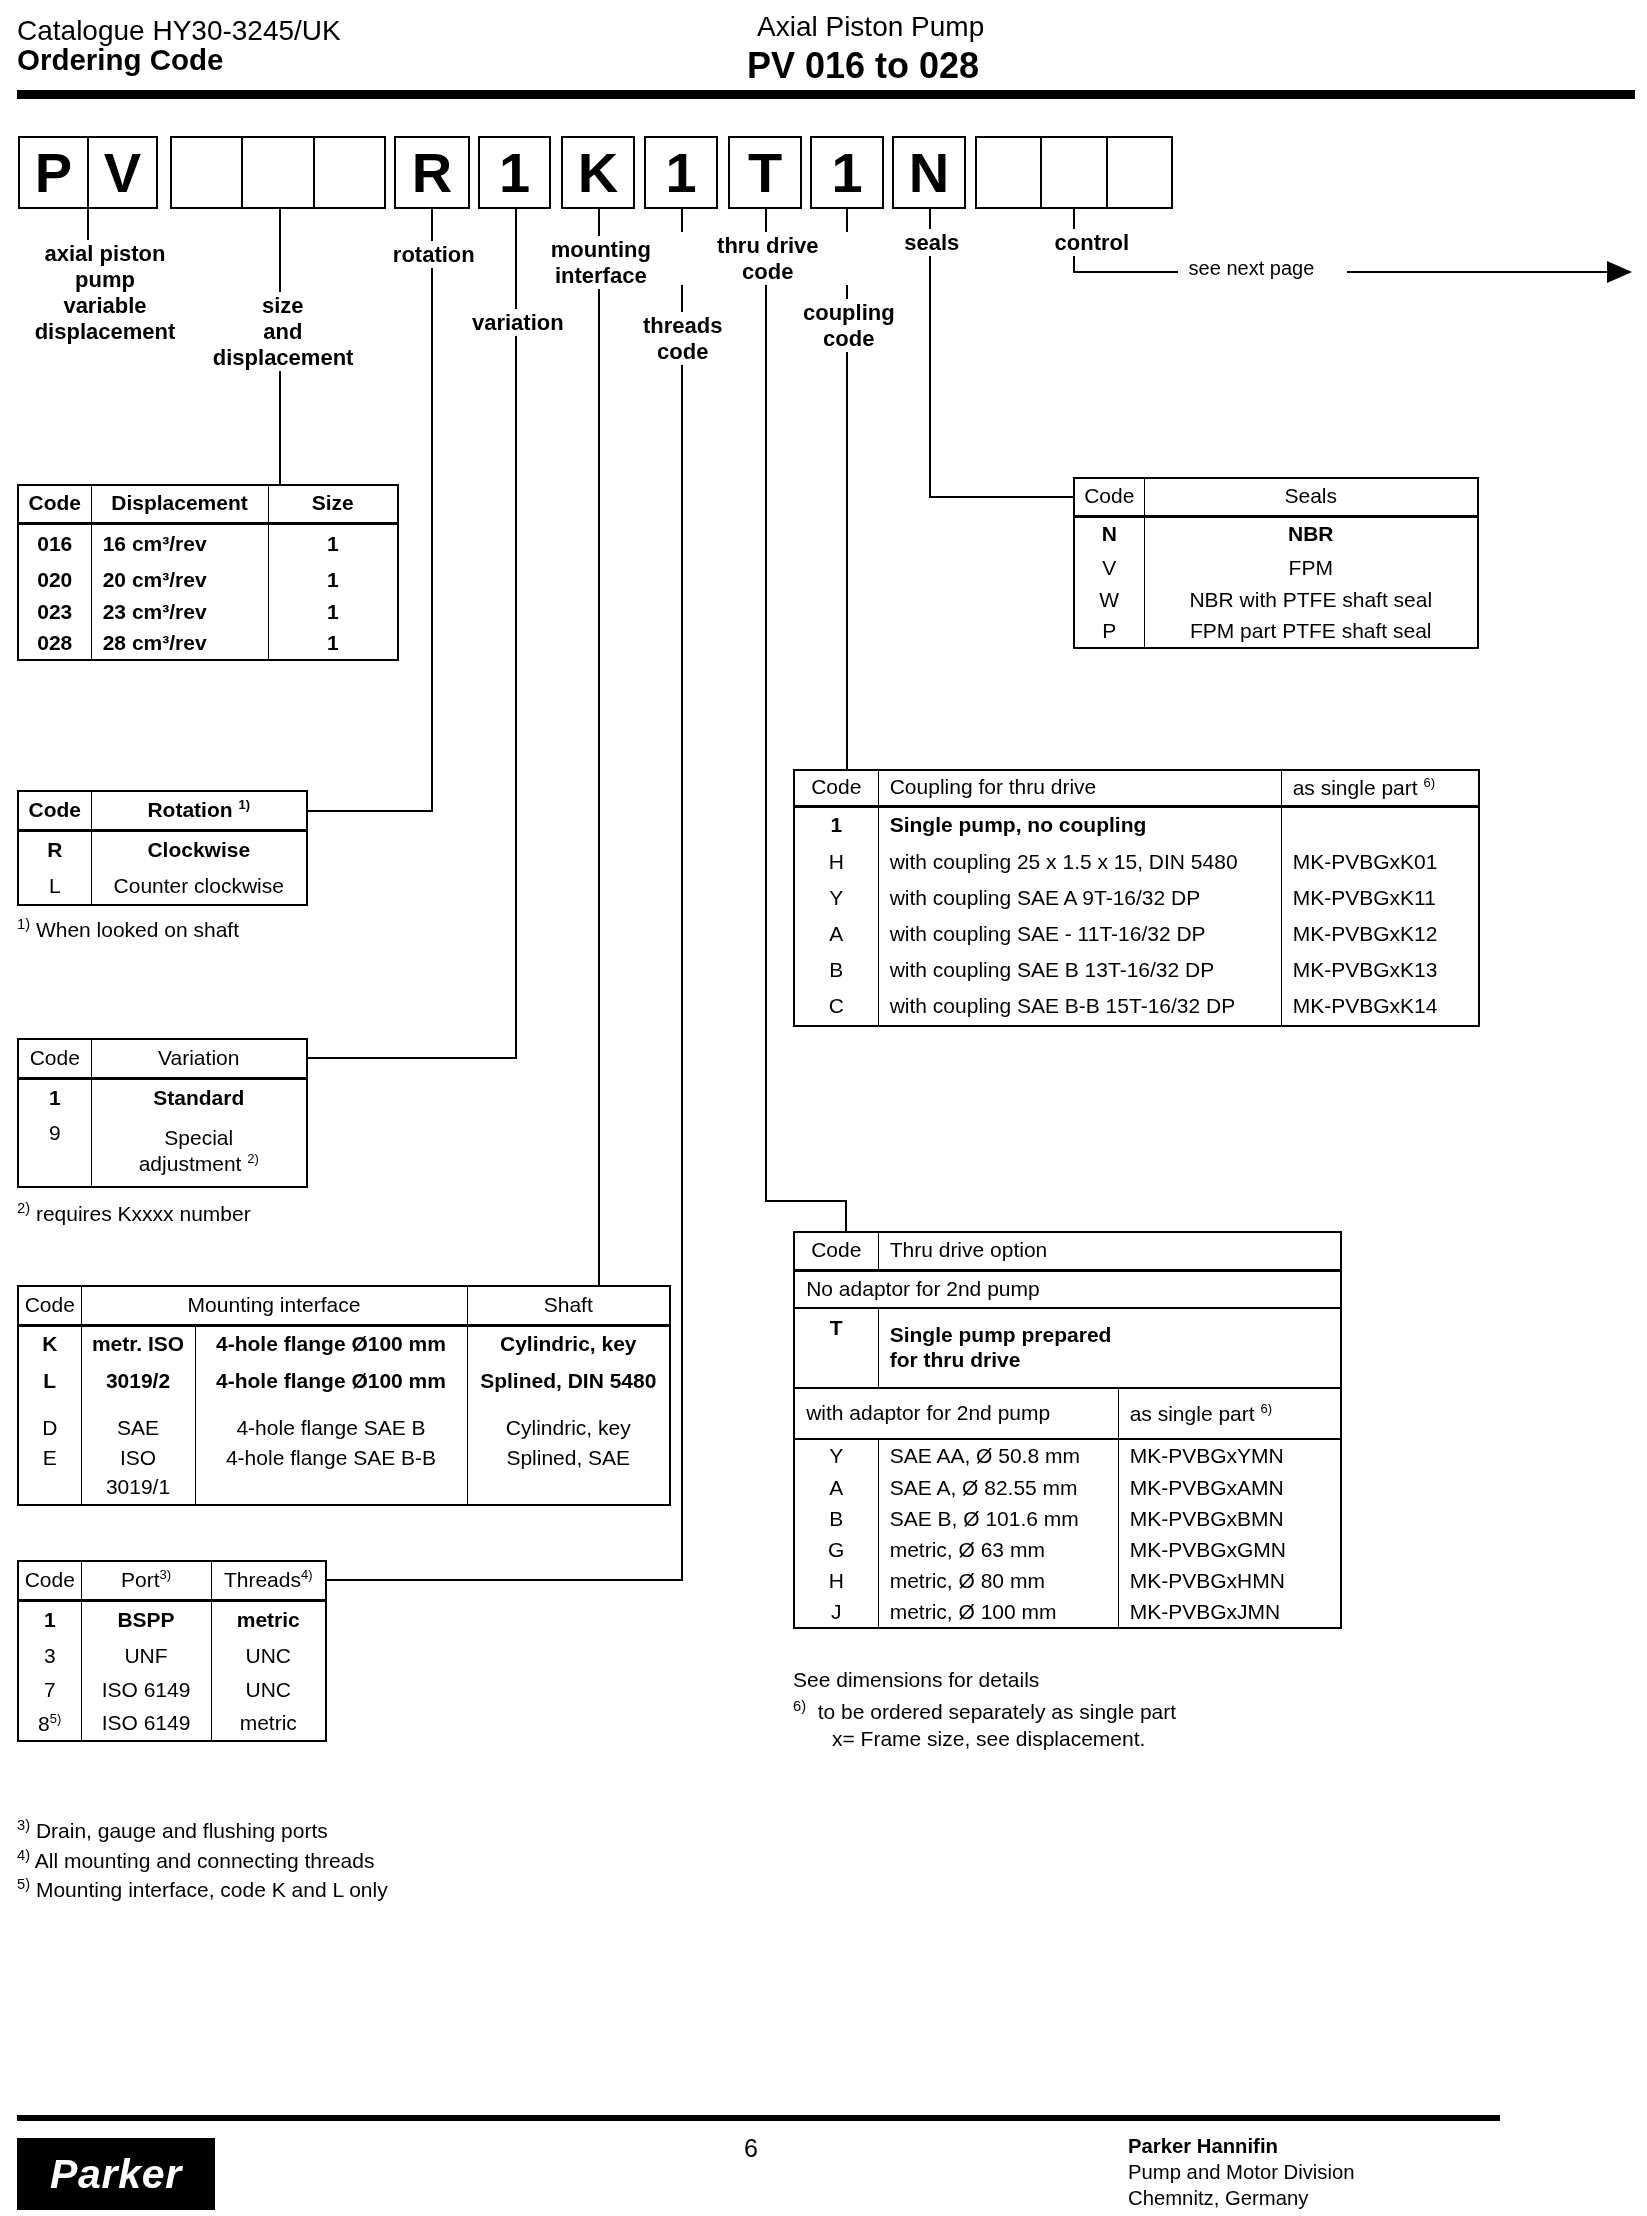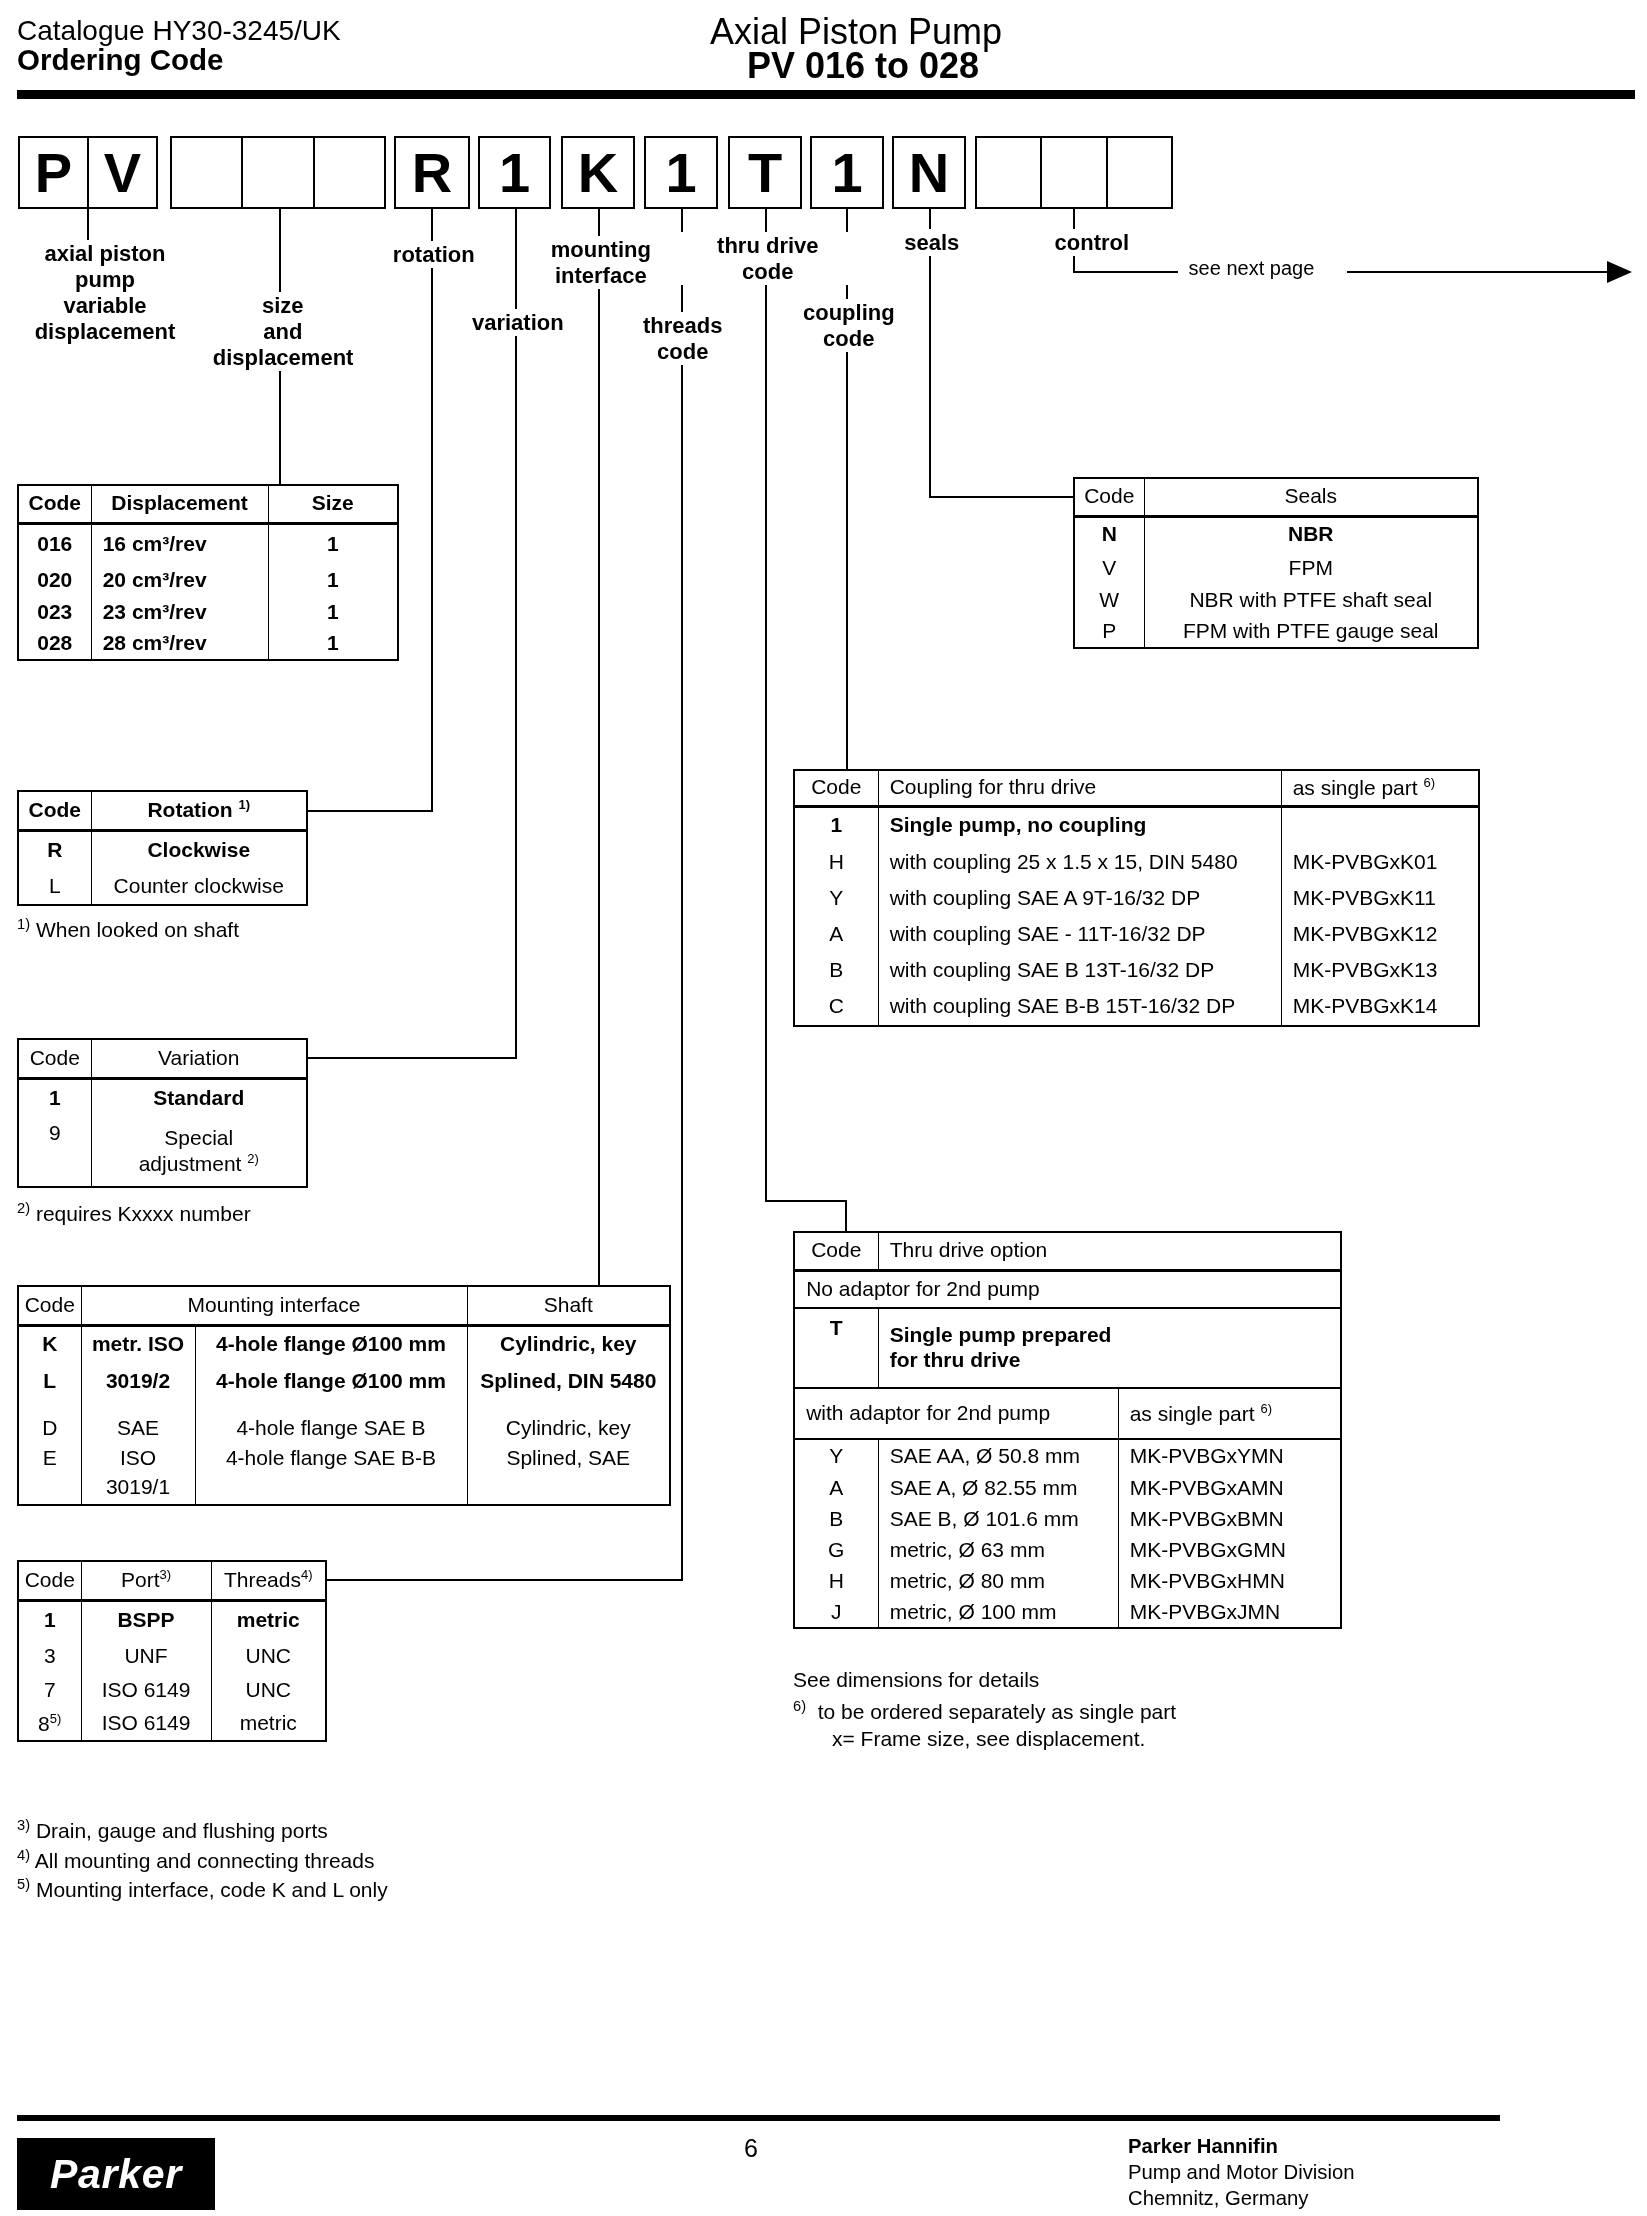--- a/index.html
+++ b/index.html
@@ -38,21 +38,21 @@
         justify-content:center;color:#fff;font-weight:bold;font-style:italic;
         font-size:41px;letter-spacing:0.7px;}
 </style>
 </head>
 <body>
 
 <div id="page">
 
   <div class="hdr-sm" style="left:17px;top:15.4px">Catalogue HY30-3245/UK</div>
   <div class="hdr-lg" style="left:17px;top:43px">Ordering Code</div>
-  <div class="hdr-sm" style="left:710px;top:11.2px;font-size:36px">Axial Piston Pump</div>
+  <div class="hdr-sm" style="left:757px;top:11.2px;font-size:28px">Axial Piston Pump</div>
   <div class="hdr-lg" style="left:747px;top:45px;font-size:36px">PV 016 to 028</div>
   <div class="rule" style="left:17px;top:90px;width:1618px;height:9px"></div>
 
   <div class="cbox" style="left:18px;width:140px">
     <div class="cell div">P</div>
     <div class="cell">V</div>
   </div>
   <div class="cbox" style="left:170px;width:216px">
     <div class="cell div"></div>
     <div class="cell div"></div>
@@ -190,21 +190,21 @@
     <tr style="height:32px">
       <td>V</td>
       <td>FPM</td>
     </tr>
     <tr style="height:32px">
       <td>W</td>
       <td>NBR with PTFE shaft seal</td>
     </tr>
     <tr style="height:32px">
       <td>P</td>
-      <td>FPM with PTFE gauge seal</td>
+      <td>FPM part PTFE shaft seal</td>
     </tr>
   </tbody>
     </table>
 
   <table class="t" style="left:17px;top:790px;width:289px">
     <colgroup>
         <col style="width:73px">
         <col style="width:216px">
       </colgroup>
     <tbody>

